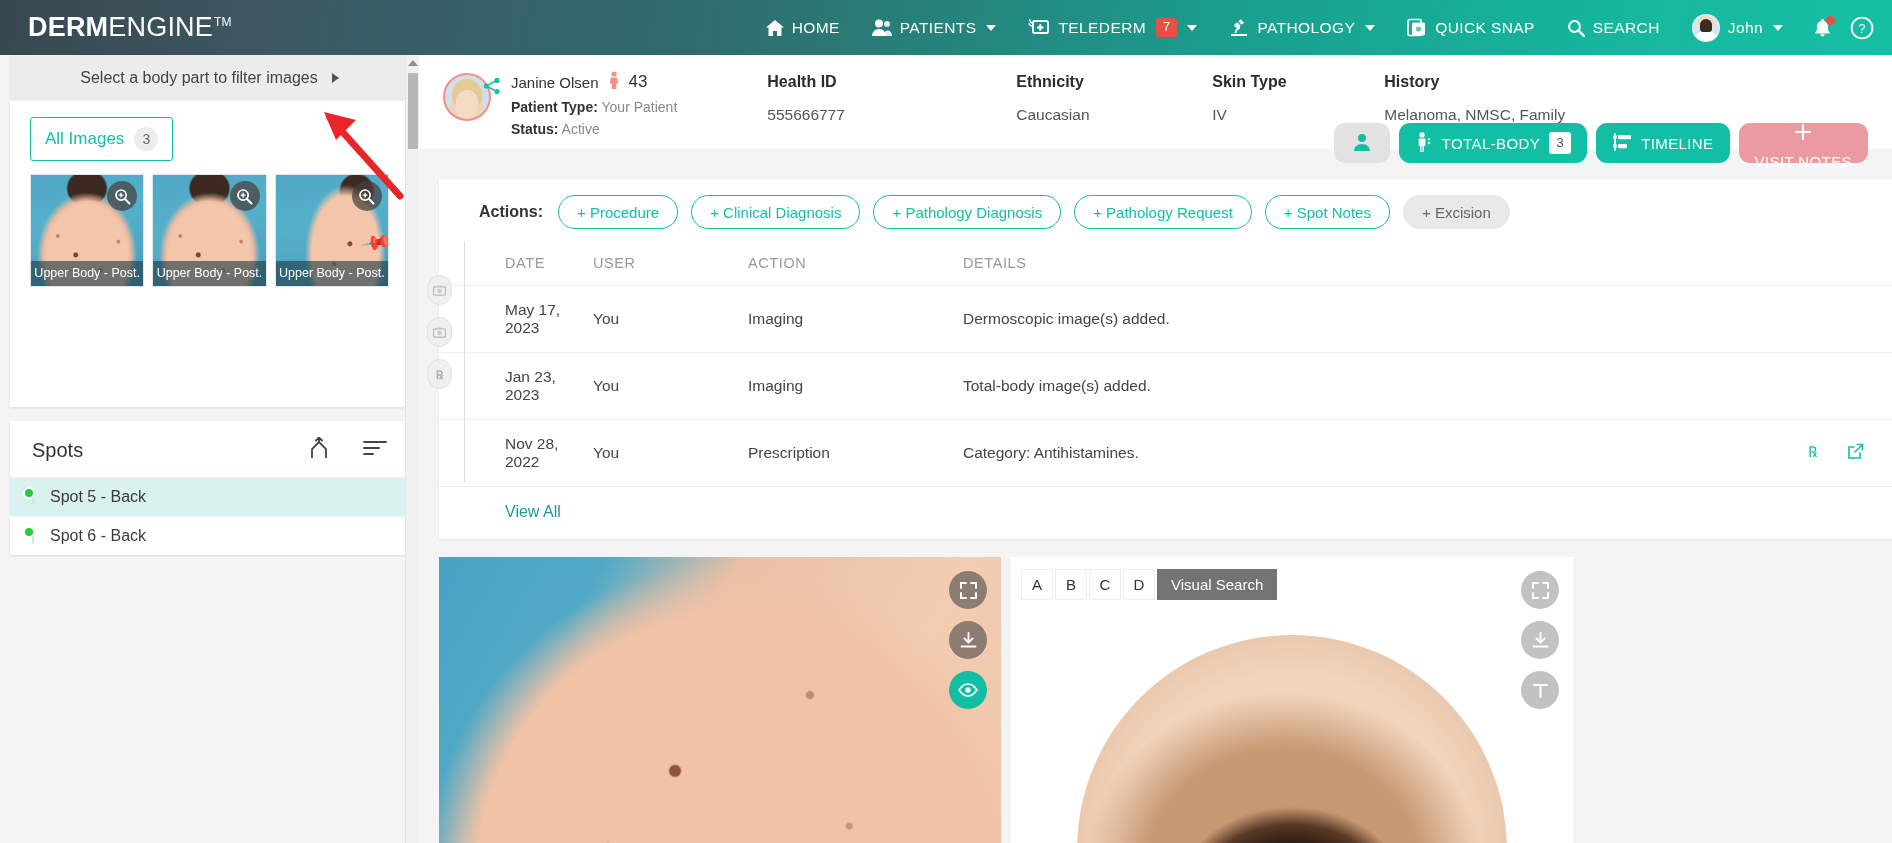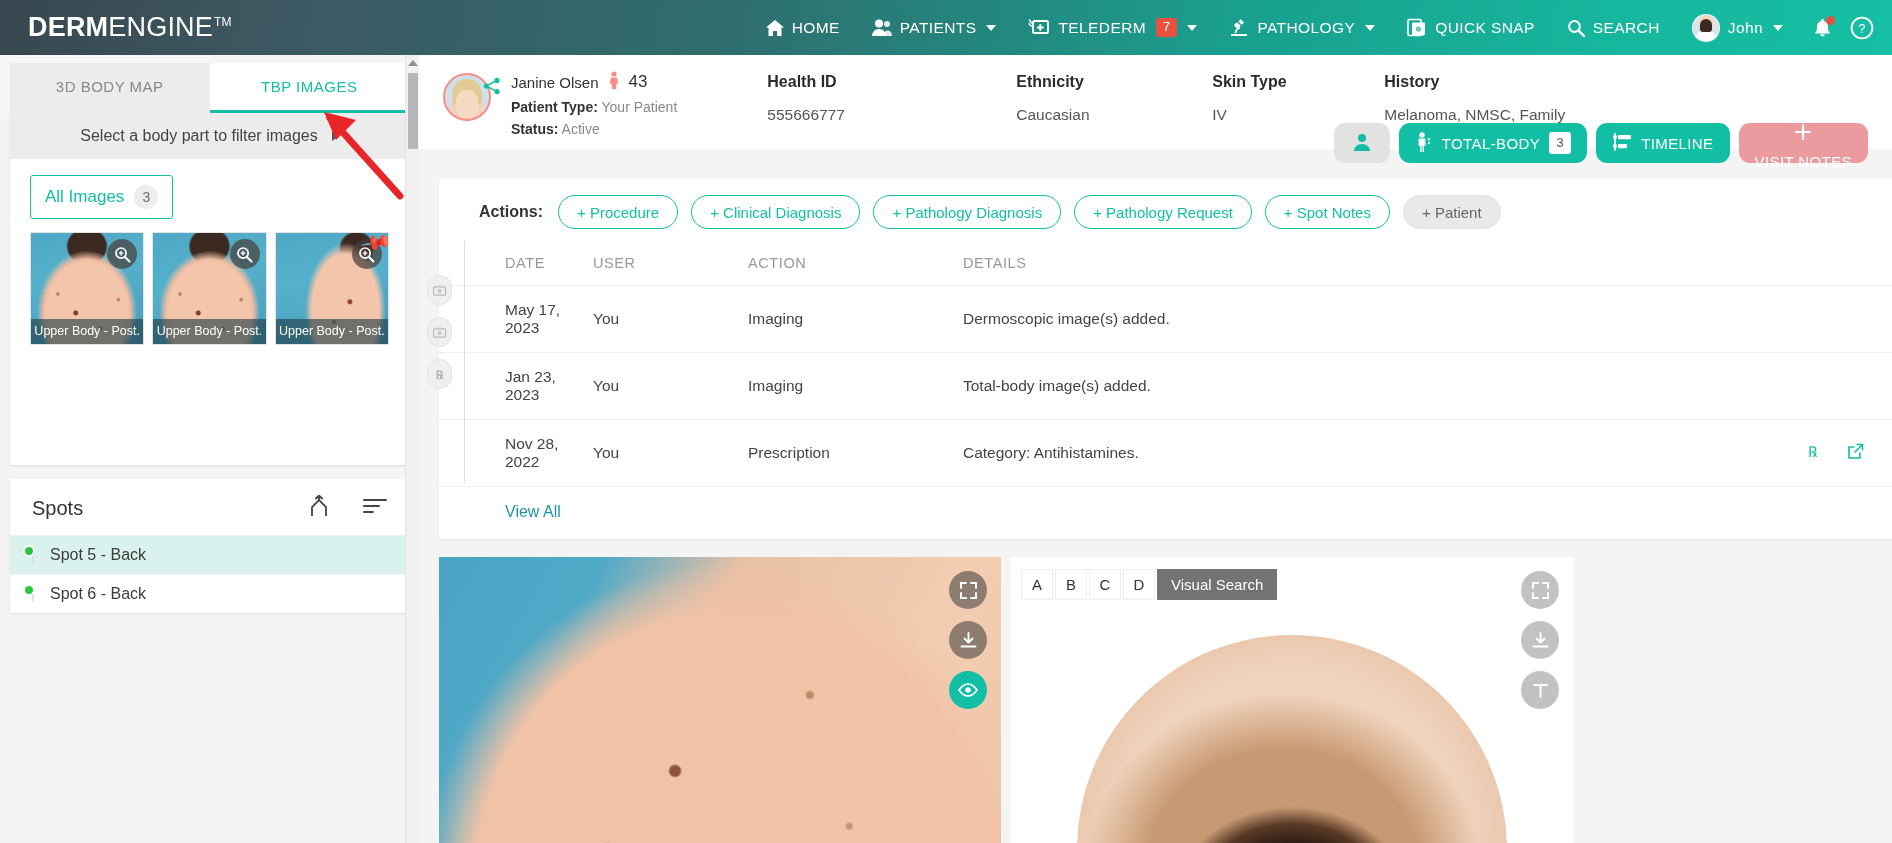--- a/index.html
+++ b/index.html
@@ -533,24 +533,20 @@
       </span>
     </div>
 
   </div>
 </div>
 
 <div class="body-wrap">
 
   <div class="left">
 
-    <div class="tabs">
-      <div class="tab">3D BODY MAP</div>
-      <div class="tab active">TBP IMAGES</div>
-    </div>
 
     <div class="panel-card">
       <div class="bodypart-bar">
         <span>Select a body part to filter images</span>
         <span class="arr"></span>
       </div>
 
       <div class="images-area">
         <div class="allimg-btn">
           <span>All Images</span>
@@ -748,21 +744,21 @@
       </div>
       <div class="rail-node" style="top:180px; font-weight:700; color:#b0b0b0; font-size:12px;">℞</div>
 
       <div class="actions-row">
         <span class="actions-label">Actions:</span>
         <button class="pill">+ Procedure</button>
         <button class="pill">+ Clinical Diagnosis</button>
         <button class="pill">+ Pathology Diagnosis</button>
         <button class="pill">+ Pathology Request</button>
         <button class="pill">+ Spot Notes</button>
-        <button class="pill disabled">+ Patient</button>
+        <button class="pill disabled">+ Excision</button>
       </div>
 
       <table class="log">
         <thead>
           <tr>
             <th class="c-date">DATE</th>
             <th class="c-user">USER</th>
             <th class="c-act">ACTION</th>
             <th>DETAILS</th>
             <th></th>

